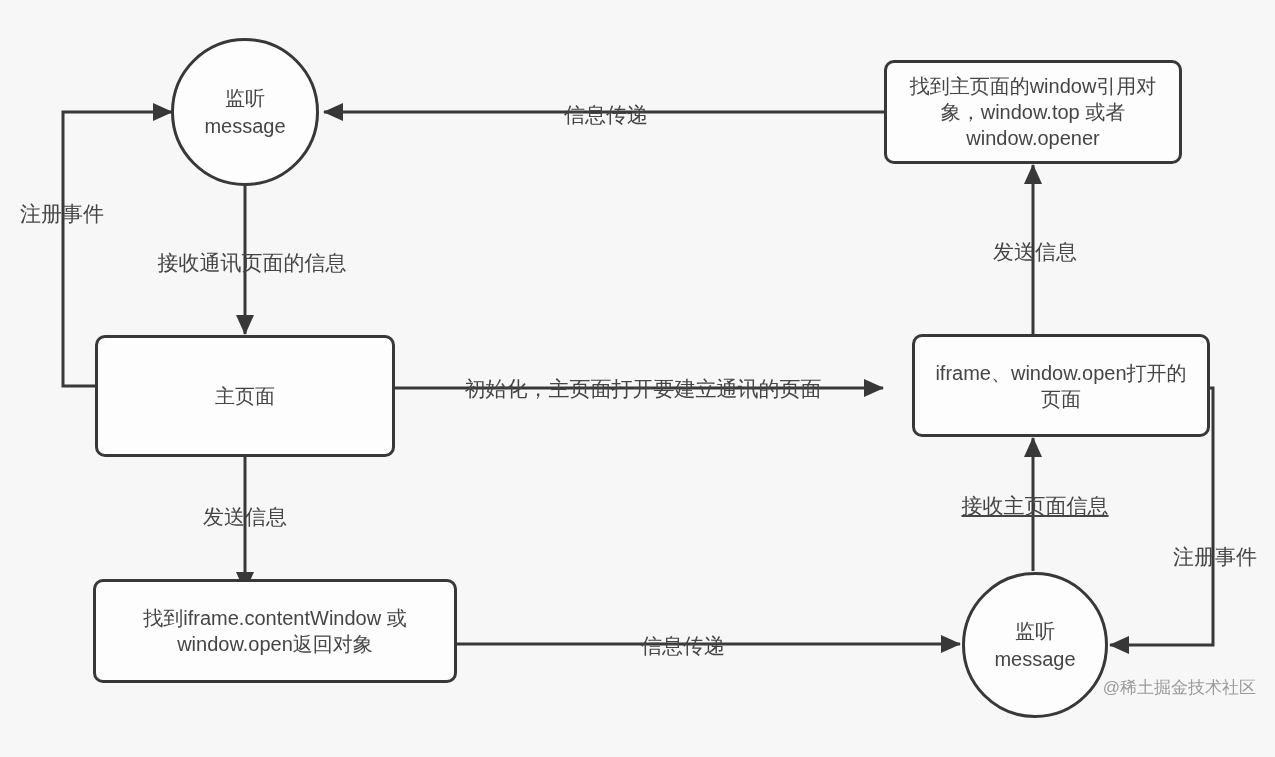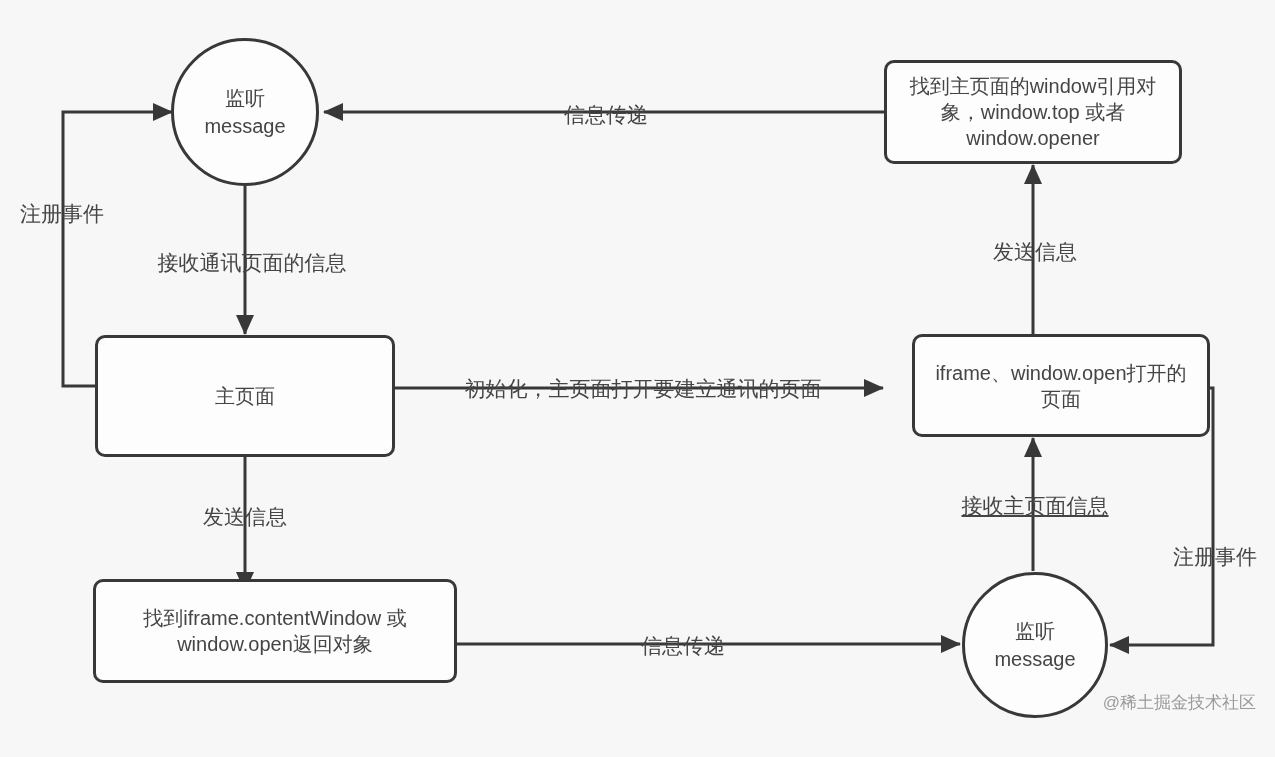--- a/index.html
+++ b/index.html
@@ -69,21 +69,21 @@
   #lbl-init            { left: 643px;  top: 389px; }
   #lbl-send-left       { left: 245px;  top: 517px; }
   #lbl-send-right      { left: 1035px; top: 252px; }
   #lbl-receive-main    { left: 1035px; top: 506px; text-decoration: underline; }
   #lbl-register-right  { left: 1215px; top: 557px; }
   #lbl-info-pass-bottom{ left: 683px;  top: 646px; }
 
   .watermark {
     position: absolute;
     right: 19px;
-    top: 691px;
+    top: 676px;
     font-size: 17px;
     color: var(--watermark-color, #9a9a9a);
     text-align: right;
     white-space: nowrap;
   }
   .watermark-url {
     position: absolute;
     right: 14px;
     top: 737px;
     font-size: 15px;

